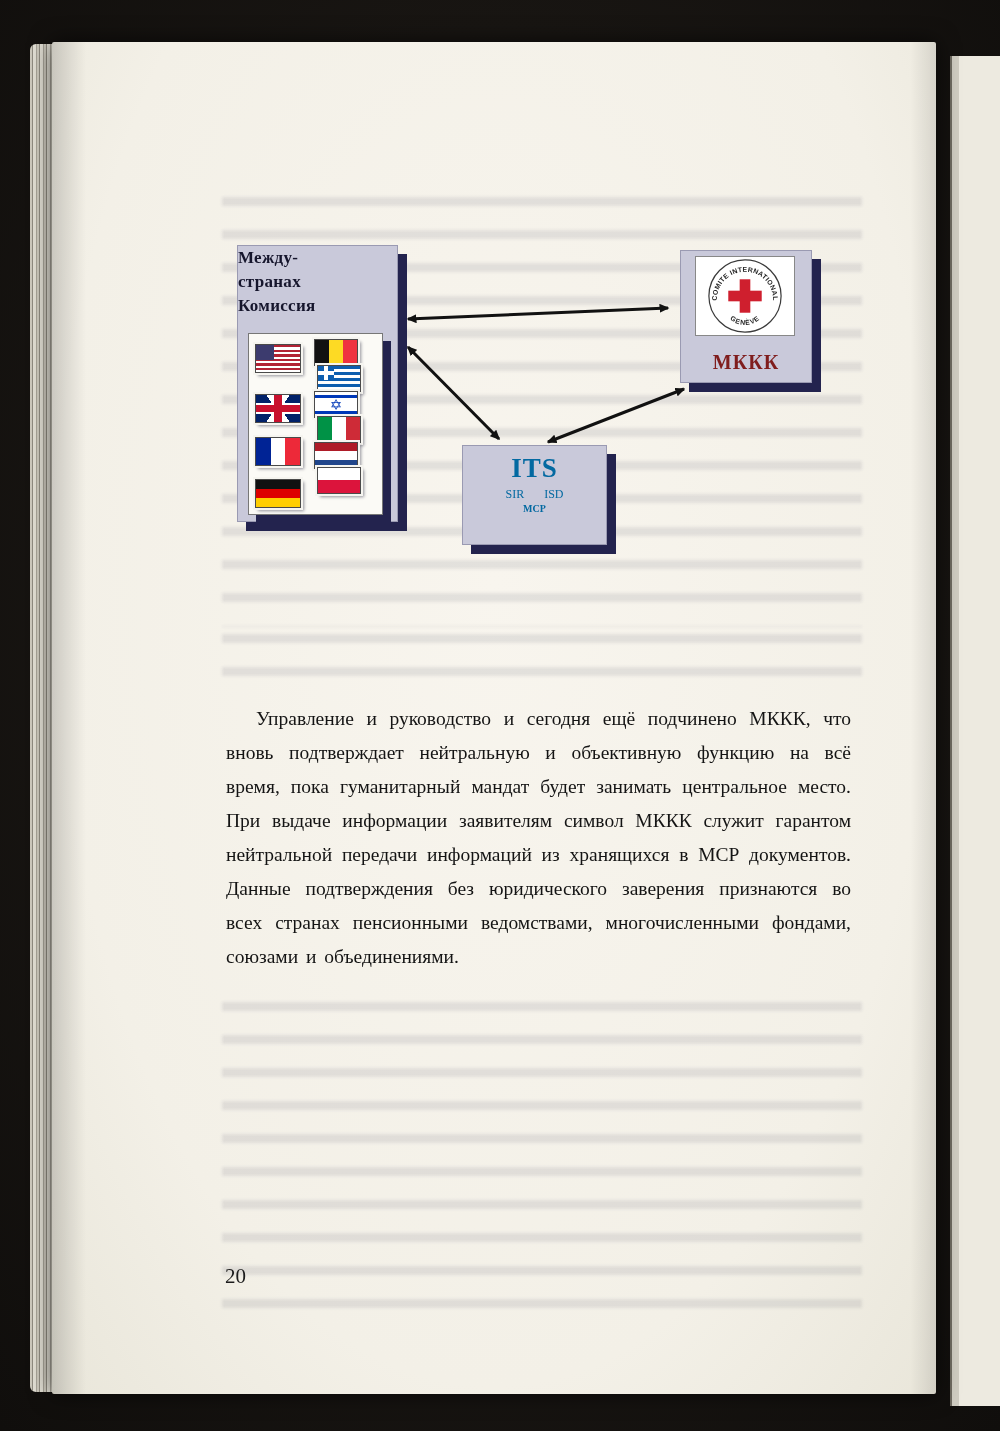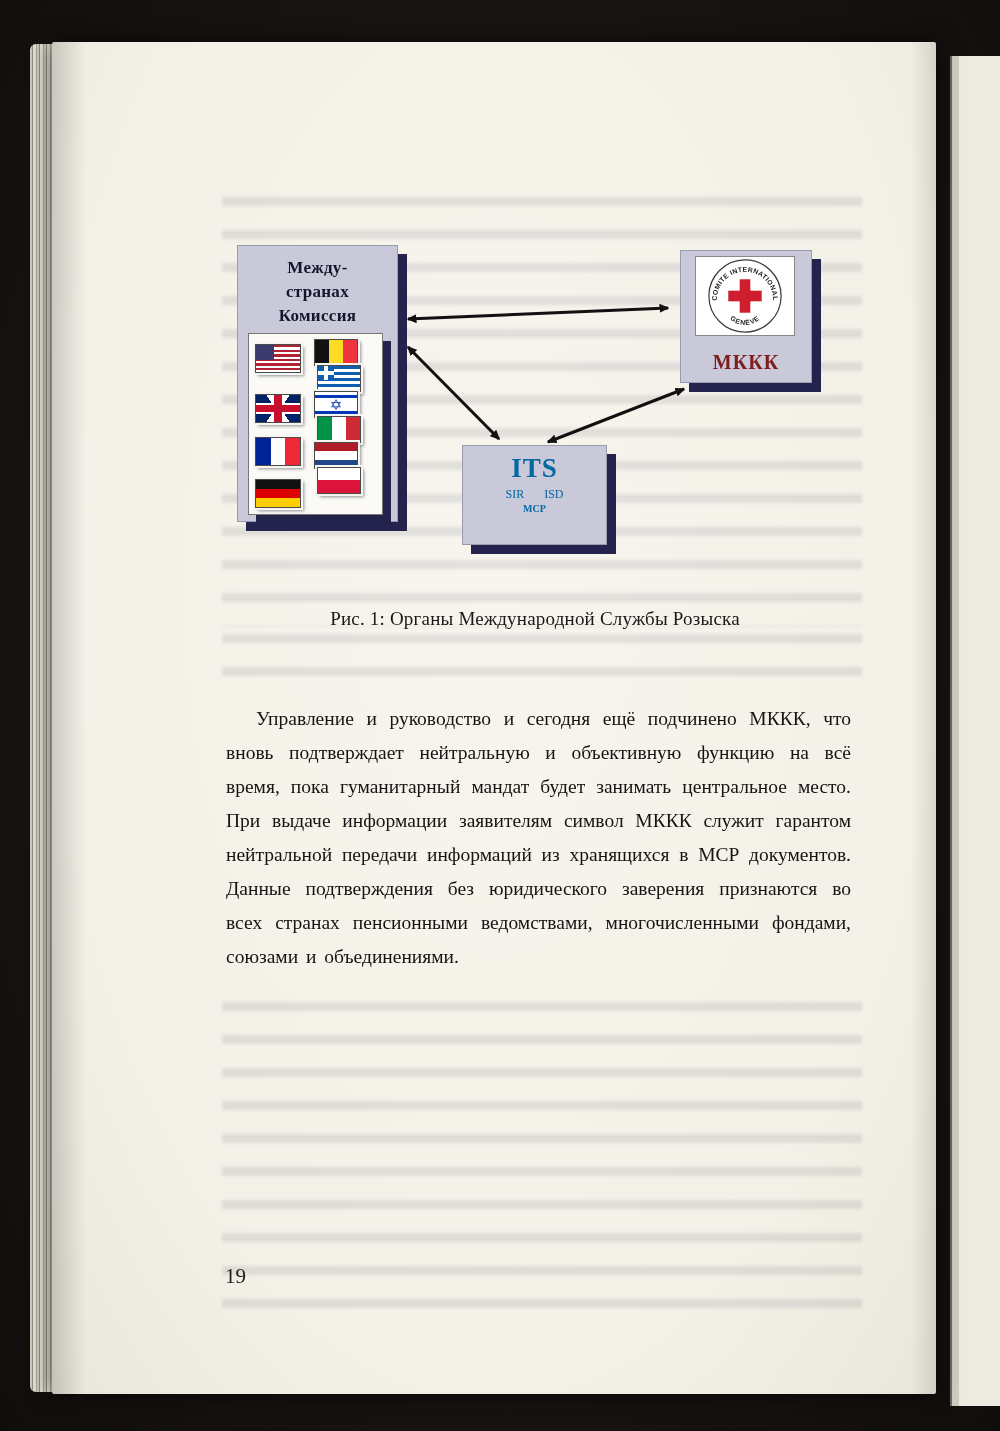--- a/index.html
+++ b/index.html
@@ -53,21 +53,21 @@
   .arrows  { position:absolute; left:0; top:0; width:884px; height:520px; z-index:1; }
 
   .box {
     position:absolute; z-index:2;
     background:#c9c9da; border:1px solid #9a9ab2;
     box-shadow: 9px 9px 0 #23234e;
   }
 
   .commission { left:185px; top:203px; width:161px; height:277px; }
   .commission-title {
-    text-align:center; padding-top:10px; font-weight:bold;
+    font-weight:bold;
     font-size:17px; line-height:24px; color:#15152c; letter-spacing:0.3px;
   }
   .flag-panel {
     position:absolute; left:10px; top:87px; width:135px; height:182px;
     background:#fbfaf6; border:1px solid #777; box-shadow: 8px 8px 0 #23234e;
   }
 
   .flag {
     position:absolute; width:46px; height:29px;
     border:1px solid #4a4a4a;
@@ -211,20 +211,19 @@
       <div class="box its">
         <div class="its-title">ITS</div>
         <div class="its-sub">
           <span>SIR</span><span class="gap"></span><span>ISD</span>
         </div>
         <div class="its-mcp">MCP</div>
       </div>
 
     </div>
 
-    <div class="caption">Рис. 1: Органы Международной Службы Розыска</div>
 
     <p class="body-paragraph">Управление и руководство и сегодня ещё подчинено МККК, что вновь подтверждает нейтральную и объективную функцию на всё время, пока гуманитарный мандат будет занимать центральное место. При выдаче информации заявителям символ МККК служит гарантом нейтральной передачи информаций из хранящихся в МСР документов. Данные подтверждения без юридического заверения признаются во всех странах пенсионными ведомствами, многочисленными фондами, союзами и объединениями.</p>
 
-    <div class="page-number">19</div>
+    <div class="page-number">20</div>
 
   </div>
 </div>
 
 </body></html>

